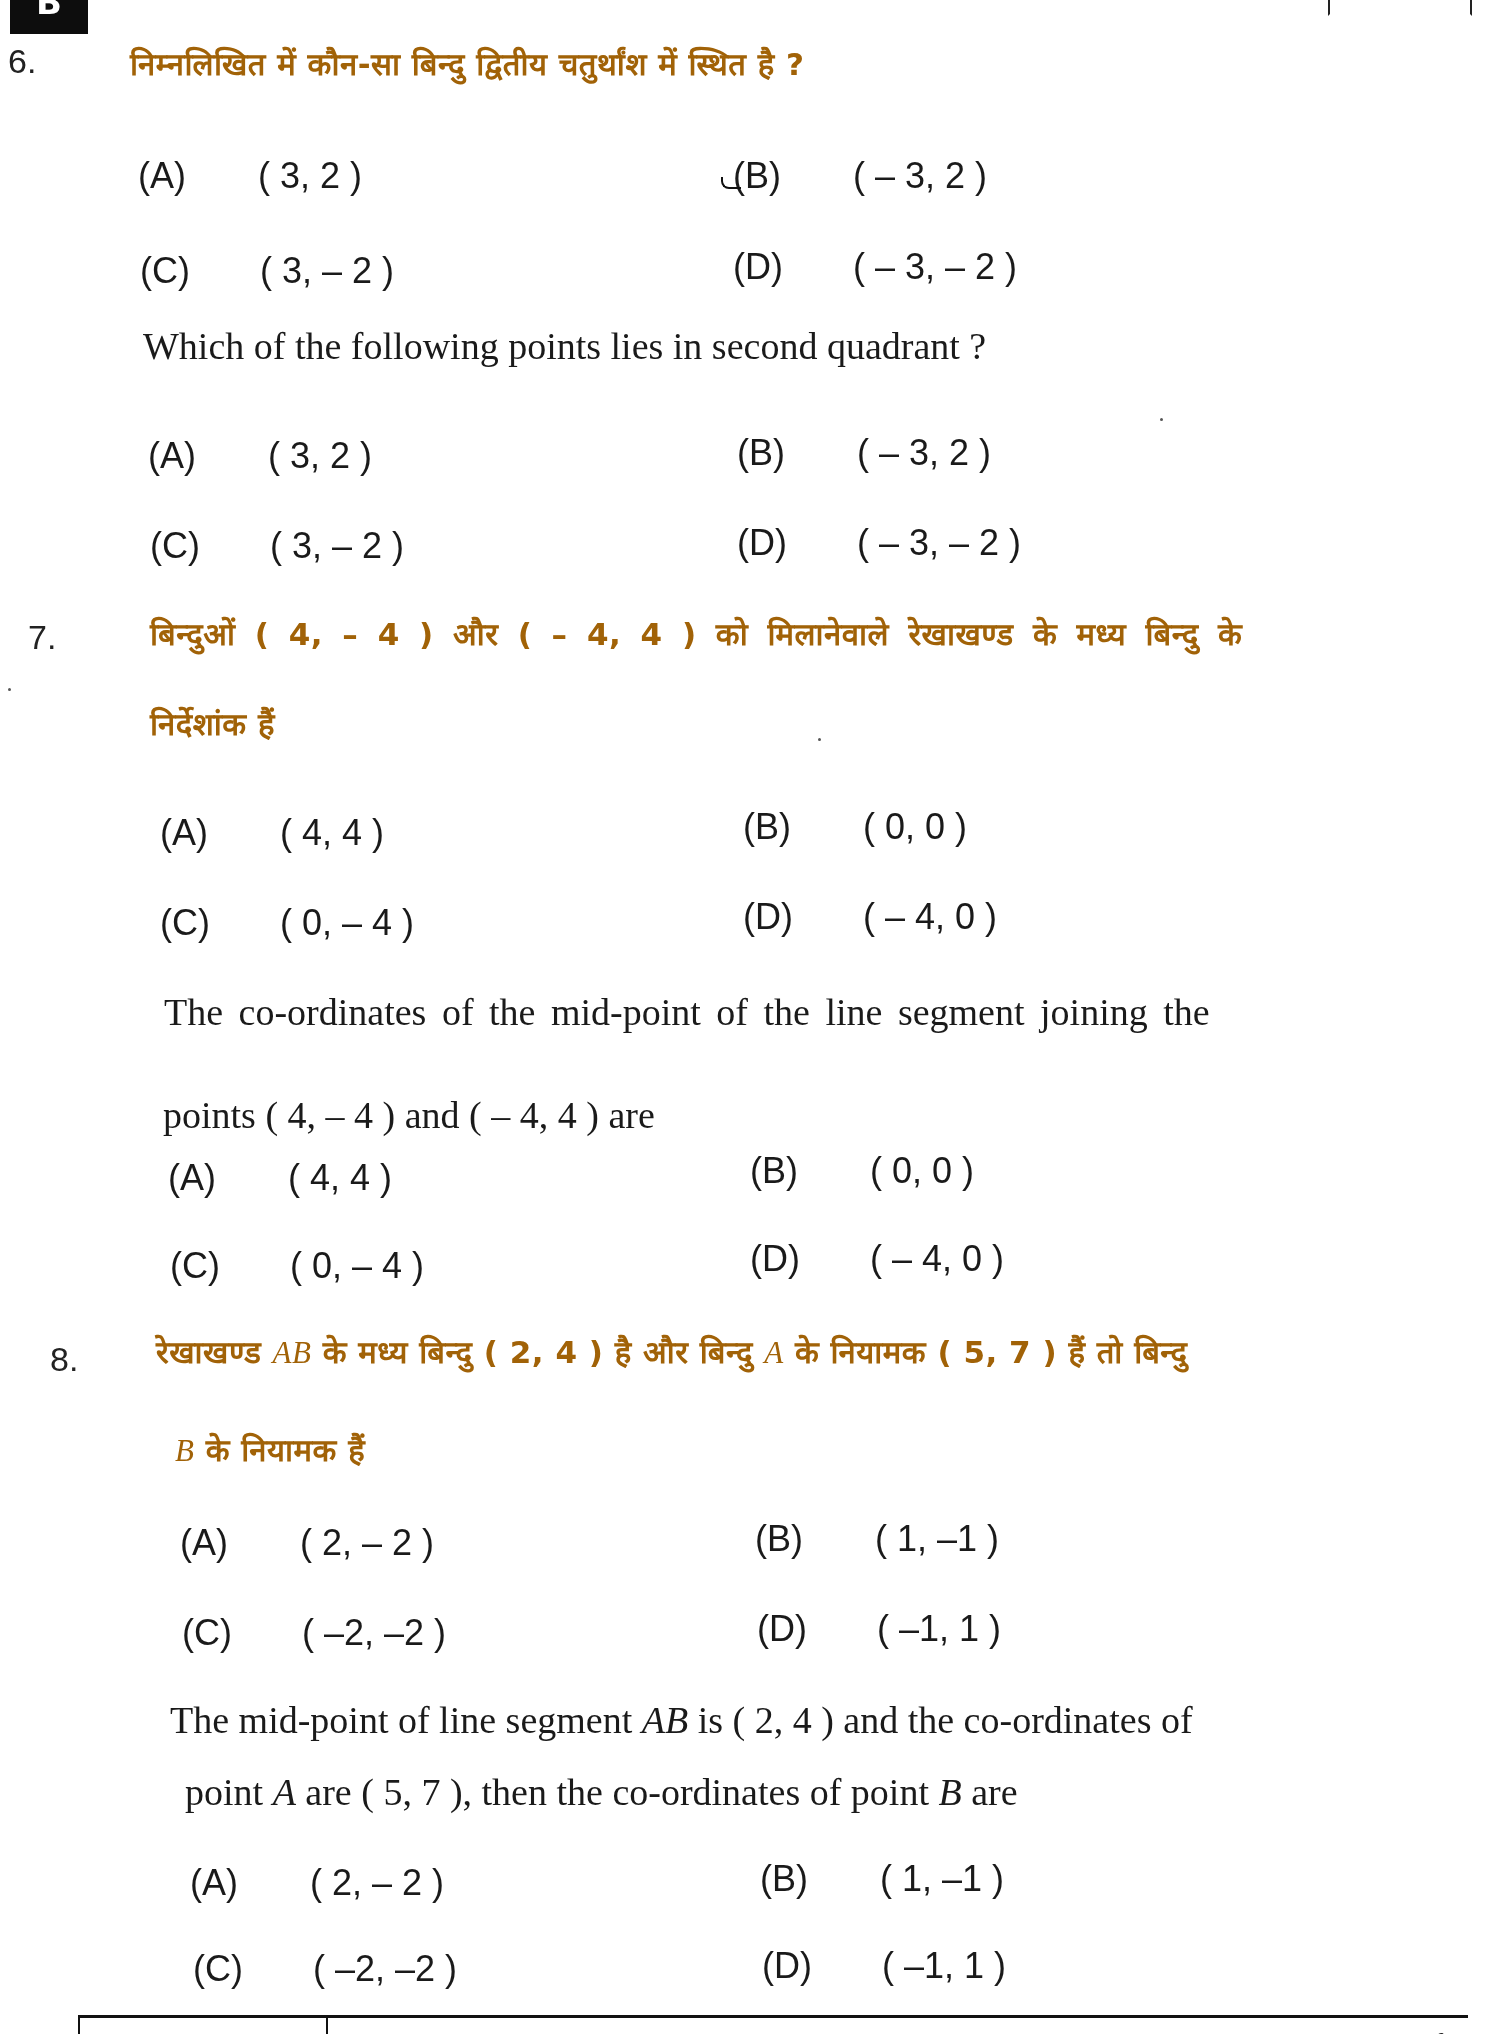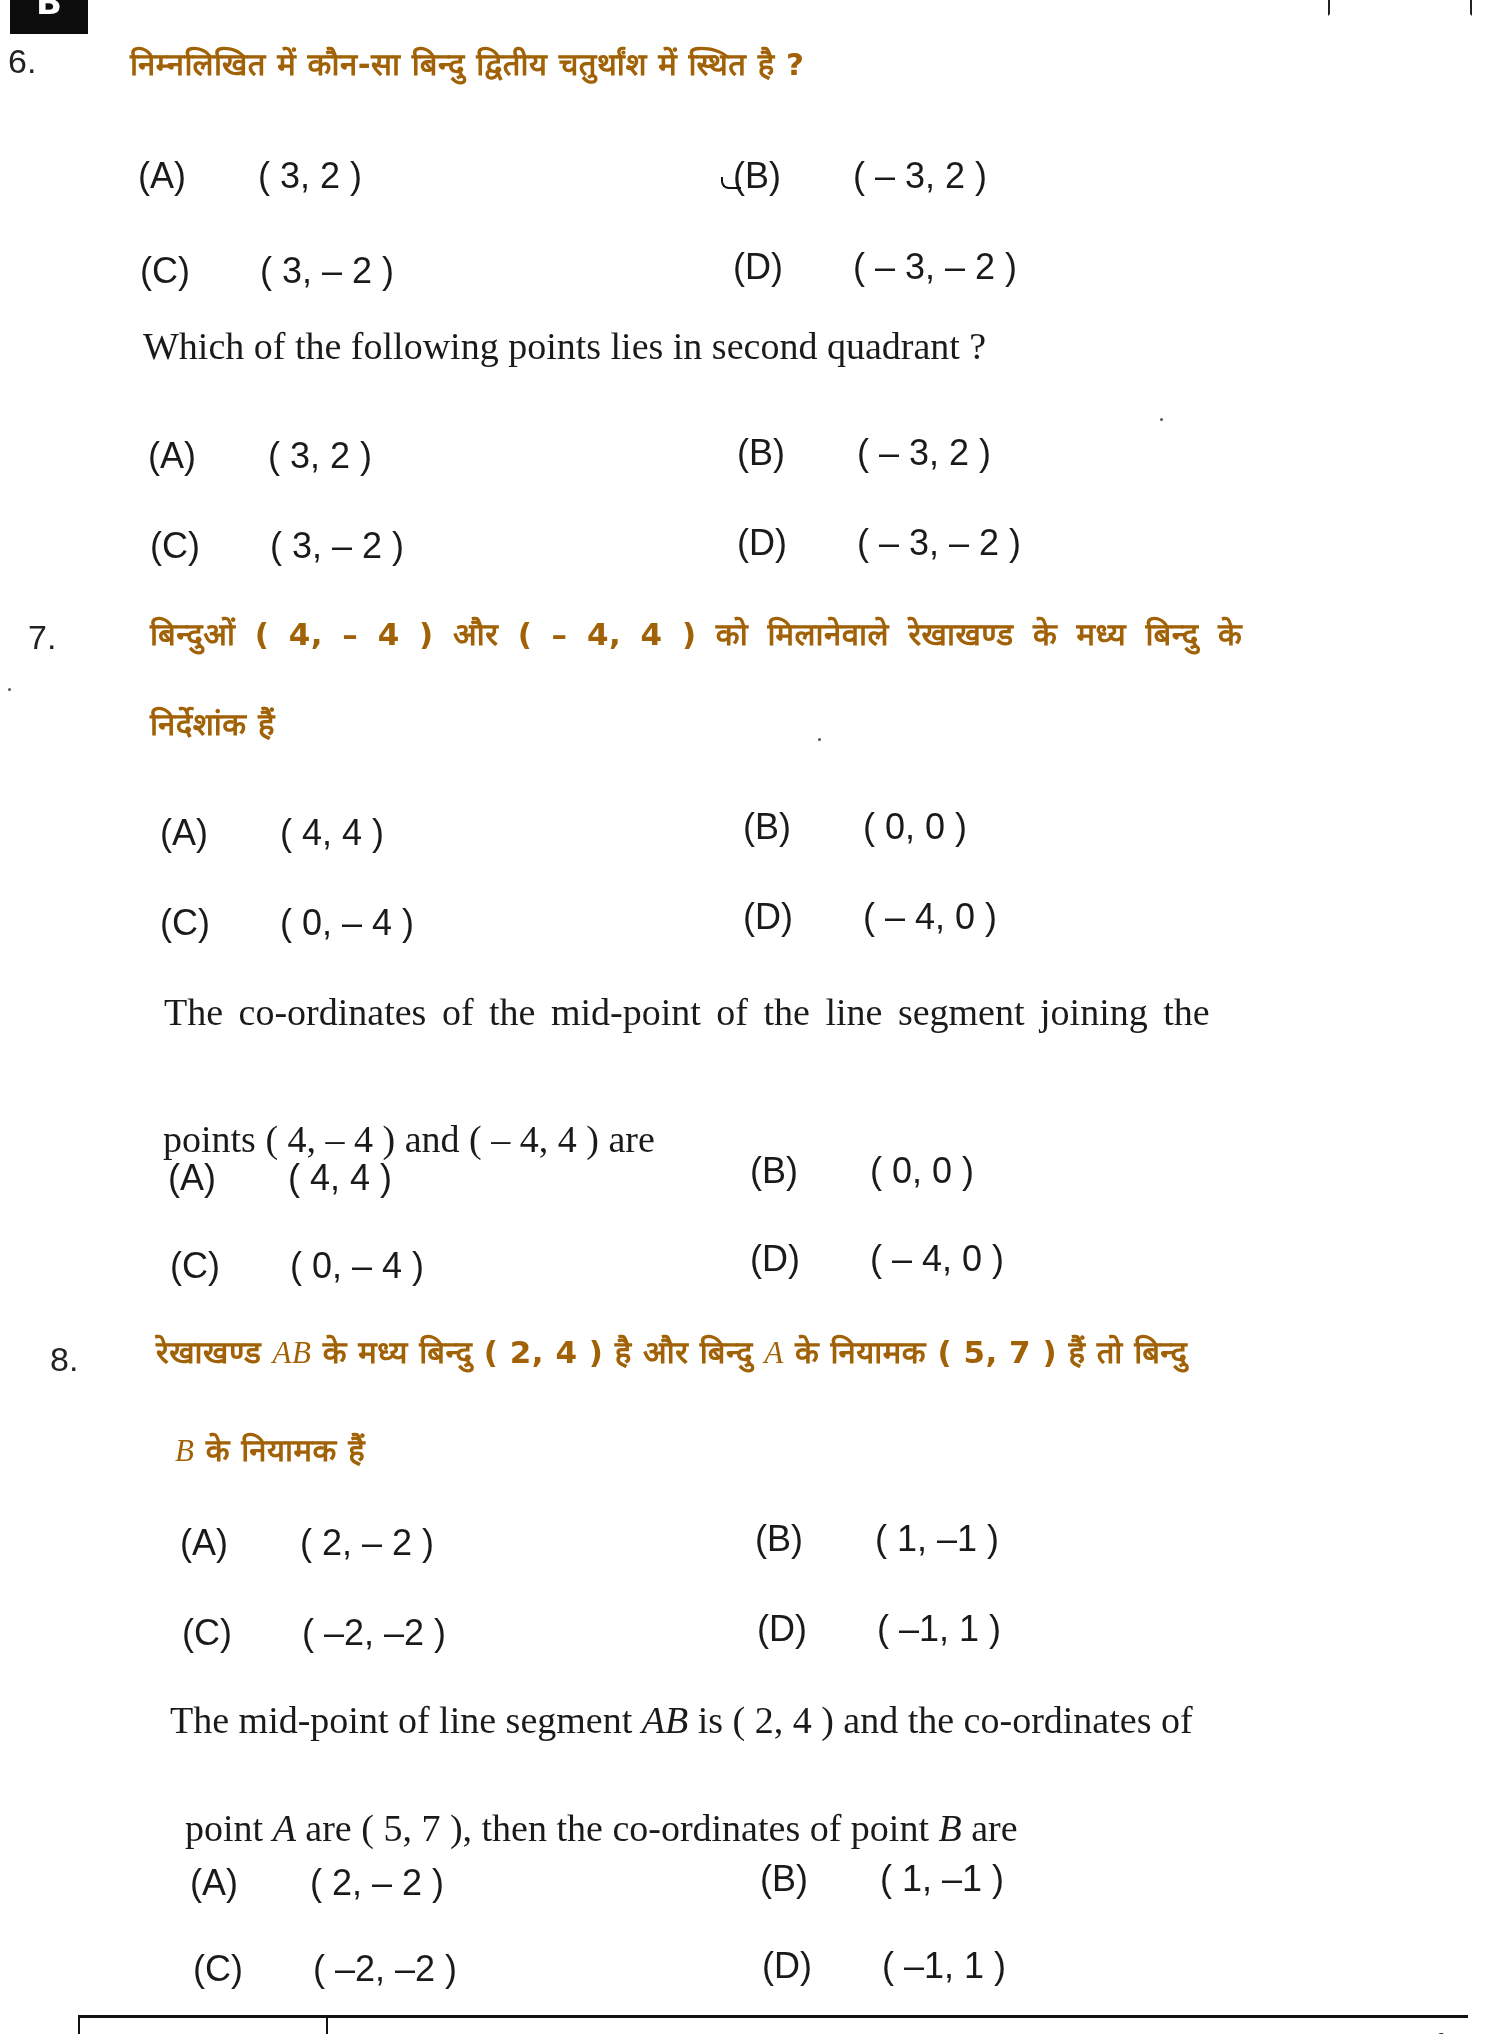--- a/index.html
+++ b/index.html
@@ -66,38 +66,38 @@
 <div class="abs qnum" style="left:28px; top:618px;">7.</div>
 <div class="abs hindi" style="left:150px; top:612px; word-spacing:8px;">बिन्दुओं ( 4, – 4 ) और ( – 4, 4 ) को मिलानेवाले रेखाखण्ड के मध्य बिन्दु के</div>
 <div class="abs hindi" style="left:150px; top:702px;">निर्देशांक हैं</div>
 
 <div class="abs opt" style="left:160px; top:812px;"><span class="lbl">(A)</span><span>( 4, 4 )</span></div>
 <div class="abs opt" style="left:743px; top:806px;"><span class="lbl">(B)</span><span>( 0, 0 )</span></div>
 <div class="abs opt" style="left:160px; top:902px;"><span class="lbl">(C)</span><span>( 0, – 4 )</span></div>
 <div class="abs opt" style="left:743px; top:896px;"><span class="lbl">(D)</span><span>( – 4, 0 )</span></div>
 
 <div class="abs eng" style="left:164px; top:990px; word-spacing:6px;">The co-ordinates of the mid-point of the line segment joining the</div>
-<div class="abs eng" style="left:163px; top:1117px;font-family:Liberation Serif, serif;">points ( 4, – 4 ) and ( – 4, 4 ) are</div>
+<div class="abs eng" style="left:163px; top:1093px;font-family:Liberation Serif, serif;">points ( 4, – 4 ) and ( – 4, 4 ) are</div>
 
 <div class="abs opt" style="left:168px; top:1157px;"><span class="lbl">(A)</span><span>( 4, 4 )</span></div>
 <div class="abs opt" style="left:750px; top:1150px;"><span class="lbl">(B)</span><span>( 0, 0 )</span></div>
 <div class="abs opt" style="left:170px; top:1245px;"><span class="lbl">(C)</span><span>( 0, – 4 )</span></div>
 <div class="abs opt" style="left:750px; top:1238px;"><span class="lbl">(D)</span><span>( – 4, 0 )</span></div>
 
 <div class="abs qnum" style="left:50px; top:1340px;">8.</div>
 <div class="abs hindi" style="left:156px; top:1330px;"><span>रेखाखण्ड </span><i style="font-family:'Liberation Serif',serif;font-weight:normal;">AB</i><span> के मध्य बिन्दु ( 2, 4 ) है और बिन्दु </span><i style="font-family:'Liberation Serif',serif;font-weight:normal;">A</i><span> के नियामक ( 5, 7 ) हैं तो बिन्दु</span></div>
 <div class="abs hindi" style="left:175px; top:1428px;"><i style="font-family:'Liberation Serif',serif;font-weight:normal;">B</i><span> के नियामक हैं</span></div>
 
 <div class="abs opt" style="left:180px; top:1522px;"><span class="lbl">(A)</span><span>( 2, – 2 )</span></div>
 <div class="abs opt" style="left:755px; top:1518px;"><span class="lbl">(B)</span><span>( 1, –1 )</span></div>
 <div class="abs opt" style="left:182px; top:1612px;"><span class="lbl">(C)</span><span>( –2, –2 )</span></div>
 <div class="abs opt" style="left:757px; top:1608px;"><span class="lbl">(D)</span><span>( –1, 1 )</span></div>
 
 <div class="abs eng" style="left:170px; top:1698px;"><span>The mid-point of line segment </span><i>AB</i><span> is ( 2, 4 ) and the co-ordinates of</span></div>
-<div class="abs eng" style="left:185px; top:1770px;margin-top:36px;"><span>point </span><i>A</i><span> are ( 5, 7 ), then the co-ordinates of point </span><i>B</i><span> are</span></div>
+<div class="abs eng" style="left:185px; top:1770px;"><span>point </span><i>A</i><span> are ( 5, 7 ), then the co-ordinates of point </span><i>B</i><span> are</span></div>
 
 <div class="abs opt" style="left:190px; top:1862px;"><span class="lbl">(A)</span><span>( 2, – 2 )</span></div>
 <div class="abs opt" style="left:760px; top:1858px;"><span class="lbl">(B)</span><span>( 1, –1 )</span></div>
 <div class="abs opt" style="left:193px; top:1948px;"><span class="lbl">(C)</span><span>( –2, –2 )</span></div>
 <div class="abs opt" style="left:762px; top:1945px;"><span class="lbl">(D)</span><span>( –1, 1 )</span></div>
 
 <div class="abs footer-rule"></div>
 <div class="abs footer-box"><span>154/11/597</span></div>
 <div class="abs footer-page"><span>Page 5 of 11</span></div>
 

